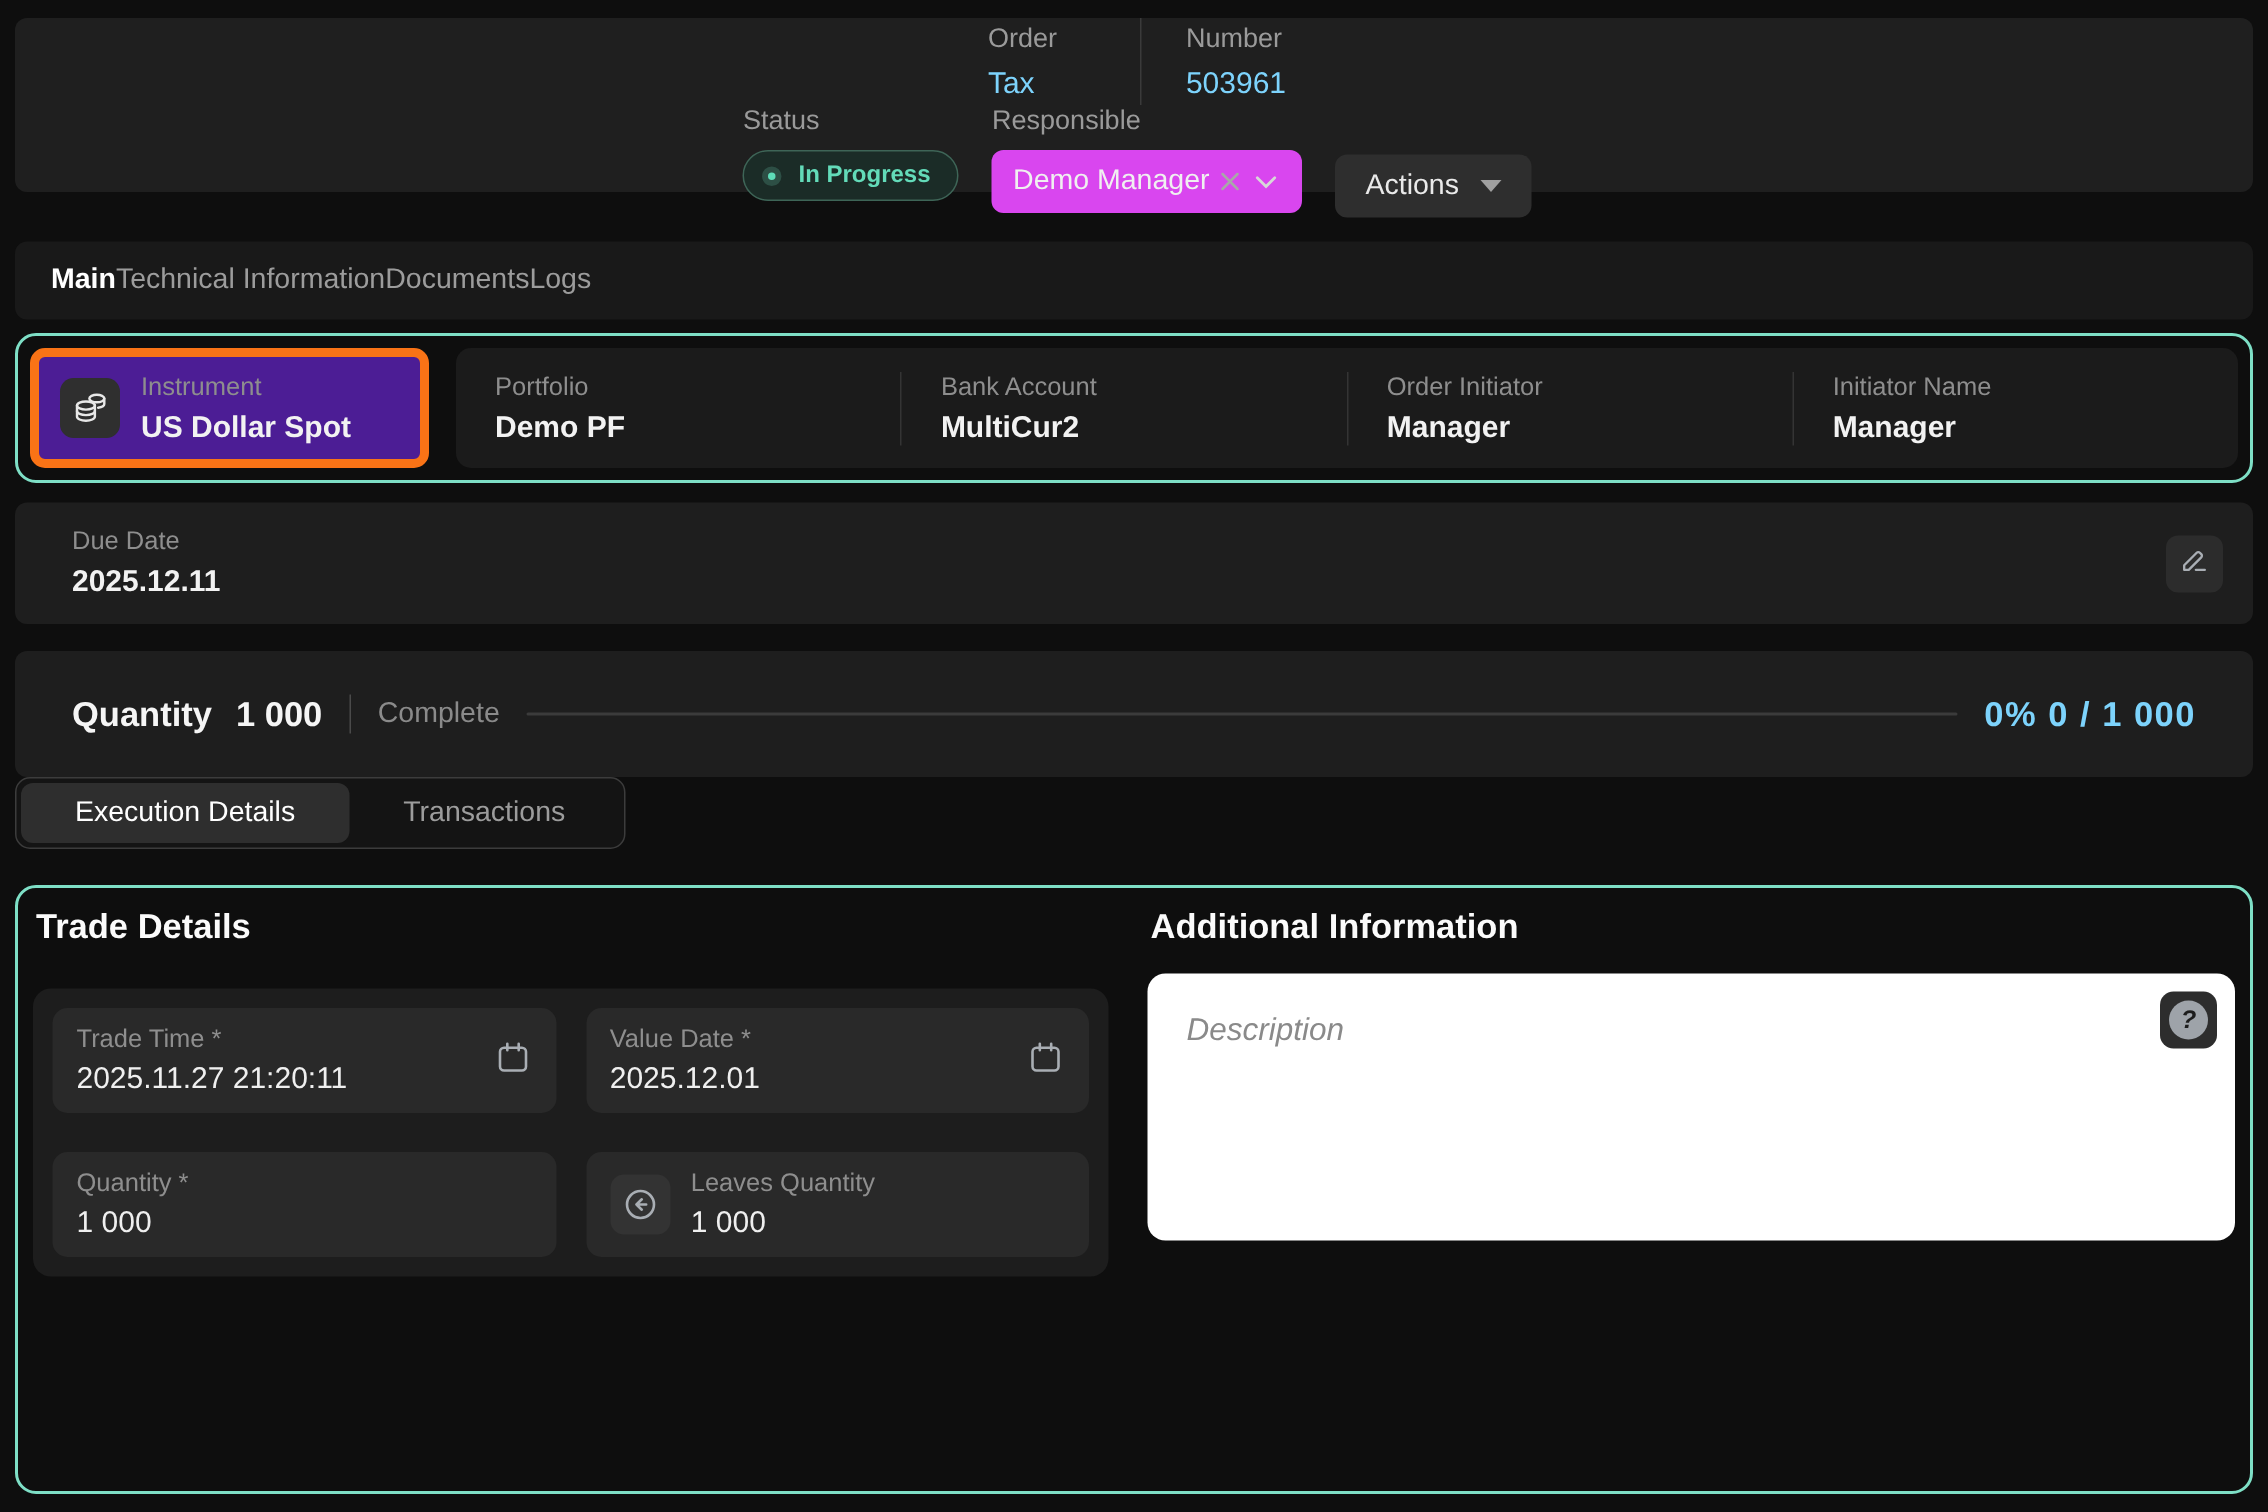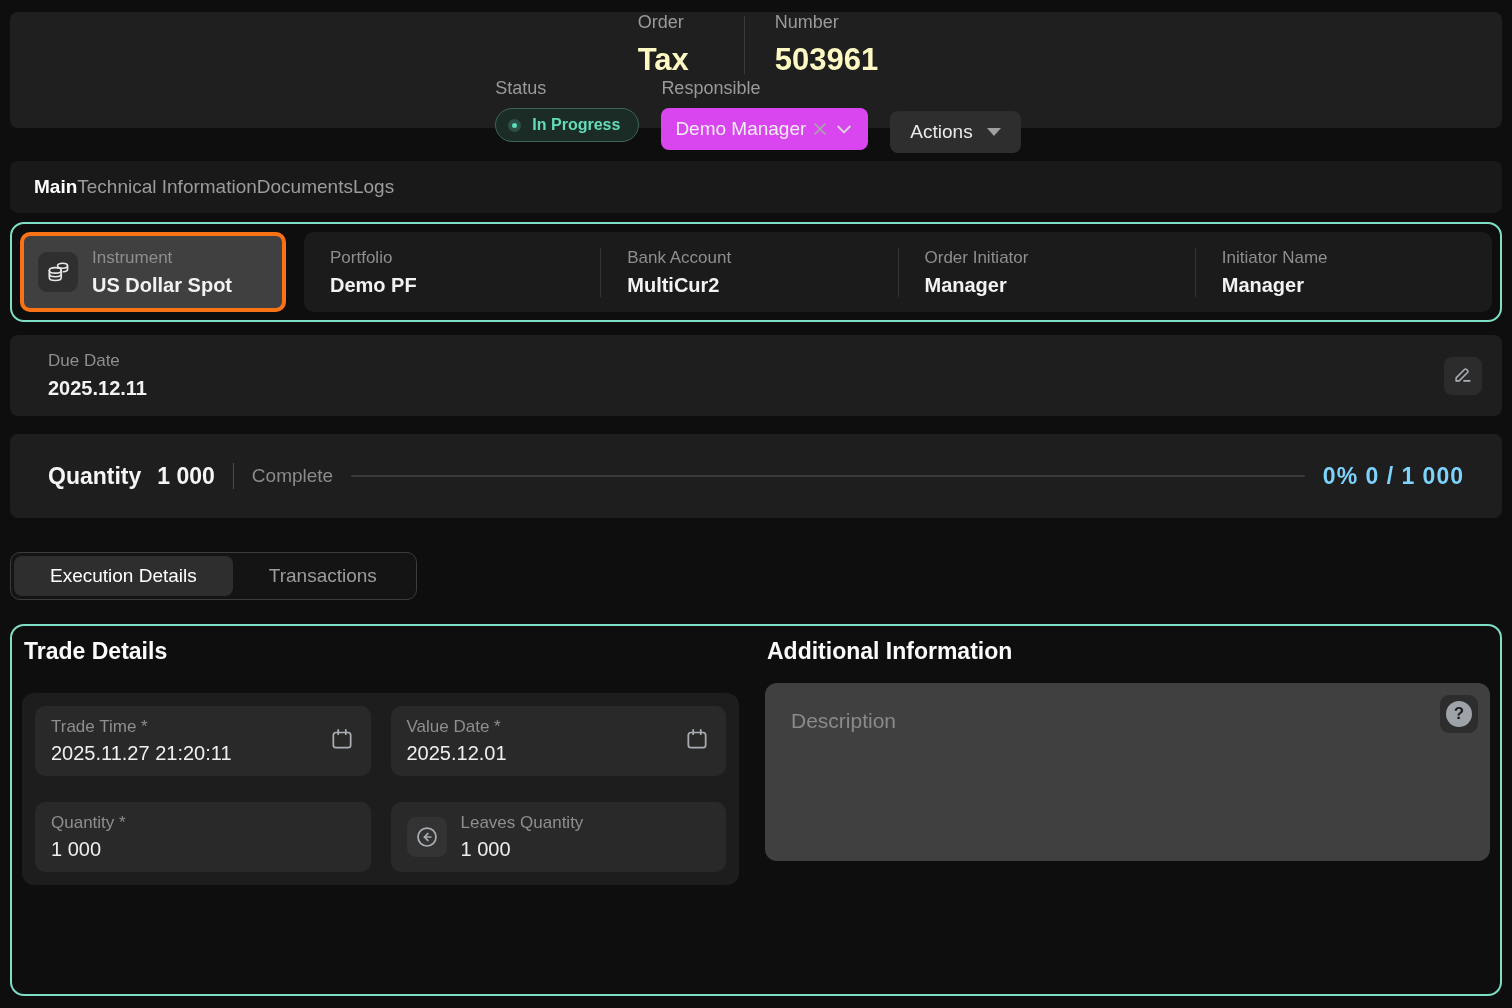--- a/index.html
+++ b/index.html
@@ -5,21 +5,21 @@
   * { margin:0; padding:0; box-sizing:border-box; }
   html,body { width:1512px; height:1008px; background:#0e0e0e; overflow:hidden;
     font-family:"Liberation Sans", sans-serif; color:#ededed; }
   .page { padding:12px 10px; display:flex; flex-direction:column; height:100%; }
 
   
   .header-card { background:#1f1f1f; border-radius:8px; height:116px;
     display:flex; align-items:center; justify-content:space-between; padding:0 34px 0 38px;flex-direction:column; }
   .hgroup { display:flex; flex-direction:column; }
   .hlabel { font-size:18px; color:#9a9a9a; margin-bottom:9px; }
-  .hvalue { font-size:31px; font-weight:bold; color:#fef9c3; }
+  .hvalue { font-size:20px; font-weight:normal; color:#7dd3fc; }
   .header-left { display:flex; align-items:center; }
   .vdiv { width:1px; height:58px; background:#3a3a3a; margin:0 30px 0 55px; }
   .header-right { display:flex; align-items:flex-start; gap:22px; }
 
   .status-pill { display:flex; align-items:center; gap:11px; background:#1b2c27;
     border:1.5px solid #3e6557; border-radius:999px; padding:7px 18px 7px 12px; width:fit-content; }
   .status-dot { width:13px; height:13px; border-radius:50%; background:#5edcb8; border:4px solid #2d4f45; }
   .status-text { color:#63dbb9; font-weight:bold; font-size:16px; }
 
   .chip { display:flex; align-items:center; gap:4px; background:#d946ef; border-radius:8px;
@@ -34,21 +34,21 @@
 
   
   .tabbar { margin-top:33px; background:#191919; border-radius:8px; height:52px;
     display:flex; align-items:center; padding:0 24px; }
   .tab { font-size:19px; color:#9c9c9c; cursor:pointer; }
   .tab.active { color:#ffffff; font-weight:bold; }
 
   
   .teal-box { border:2px solid #7edfc6; border-radius:14px; }
   .summary { margin-top:9px; padding:8px; display:flex; gap:18px; }
-  .instrument-card { width:266px; background:#404040; border:4px solid #f97316; border-radius:10px;
+  .instrument-card { width:266px; background:#4c1d95; border:6px solid #f97316; border-radius:10px;
     display:flex; align-items:center; gap:14px; padding:0 14px; height:80px; }
   .icon-box { width:40px; height:40px; background:#2f2f2f; border-radius:9px;
     display:flex; align-items:center; justify-content:center; flex:none; }
   .flabel { font-size:17px; color:#8e8e8e; margin-bottom:6px; }
   .fvalue { font-size:20px; color:#f2f2f2; font-weight:bold; }
   .info-card { flex:1; background:#1b1b1b; border-radius:10px; display:flex; align-items:center; height:80px; }
   .info-col { flex:1; padding-left:26px; }
   .info-col + .info-col { border-left:1px solid #343434; }
 
   
@@ -62,41 +62,41 @@
   .qty-card { margin-top:18px; background:#1e1e1e; border-radius:8px; height:84px;
     display:flex; align-items:center; padding:0 38px; }
   .qty-label { font-size:23px; font-weight:bold; color:#f5f5f5; }
   .qty-value { font-size:23px; font-weight:bold; color:#f5f5f5; margin-left:16px; }
   .qty-div { width:1px; height:26px; background:#4a4a4a; margin:0 18px; }
   .qty-state { font-size:19px; color:#8a8a8a; }
   .qty-line { flex:1; height:2px; background:#3b3b3b; margin:0 18px; border-radius:2px; }
   .qty-progress { font-size:23px; font-weight:bold; color:#7dd3fc; letter-spacing:1px; }
 
   
-  .segmented { margin-top:34px; width:fit-content; border:1px solid #3c3c3c; border-radius:10px;
+  .segmented { width:fit-content; border:1px solid #3c3c3c; border-radius:10px;
     padding:3px; display:flex; background:#141414; }
   .segment { font-size:19px; color:#9c9c9c; padding:9px 36px; border-radius:8px; cursor:pointer; }
   .segment.active { background:#2e2e2e; color:#ffffff; }
 
   
   .panel { margin-top:24px; flex:1; padding:10px 10px 8px; display:grid;
     grid-template-columns:717px 1fr; gap:26px; align-content:start; }
   .sec-title { font-size:23px; font-weight:bold; color:#fbfbfb; margin:2px 0 18px 2px; }
 
   .card { background:#1d1d1d; border-radius:12px; padding:13px; }
   .field { background:#292929; border-radius:10px; padding:11px 16px; display:flex; align-items:center; }
   .field .txt { flex:1; }
   .field .flabel { margin-bottom:5px; }
   .field .val { font-size:20px; color:#efefef; }
   .clear-x { font-size:16px; color:#9a9a9a; margin-right:22px; cursor:pointer; }
   .card-b { margin-top:28px; display:grid; grid-template-columns:1fr 1fr; gap:26px 20px; }
   .leaves-icon-box { width:40px; height:40px; background:#333333; border-radius:9px;
     display:flex; align-items:center; justify-content:center; margin-right:14px; flex:none; }
 
-  .desc-box { background:#404040; border-radius:12px; height:178px; padding:26px; position:relative; }
+  .desc-box { background:#ffffff; border-radius:12px; height:178px; padding:26px; position:relative;font-style:italic; }
   .desc-placeholder { font-size:21px; color:#8a8a8a; }
   .help-badge { position:absolute; top:12px; right:12px; width:38px; height:38px; background:#2d2d2d;
     border-radius:9px; display:flex; align-items:center; justify-content:center; cursor:pointer; }
   .help-circle { width:26px; height:26px; border-radius:50%; background:#9ea3a9; color:#1d1d1d;
     font-weight:bold; font-size:17px; display:flex; align-items:center; justify-content:center; }
 </style>
 </head>
 <body>
 
 <div class="page">

